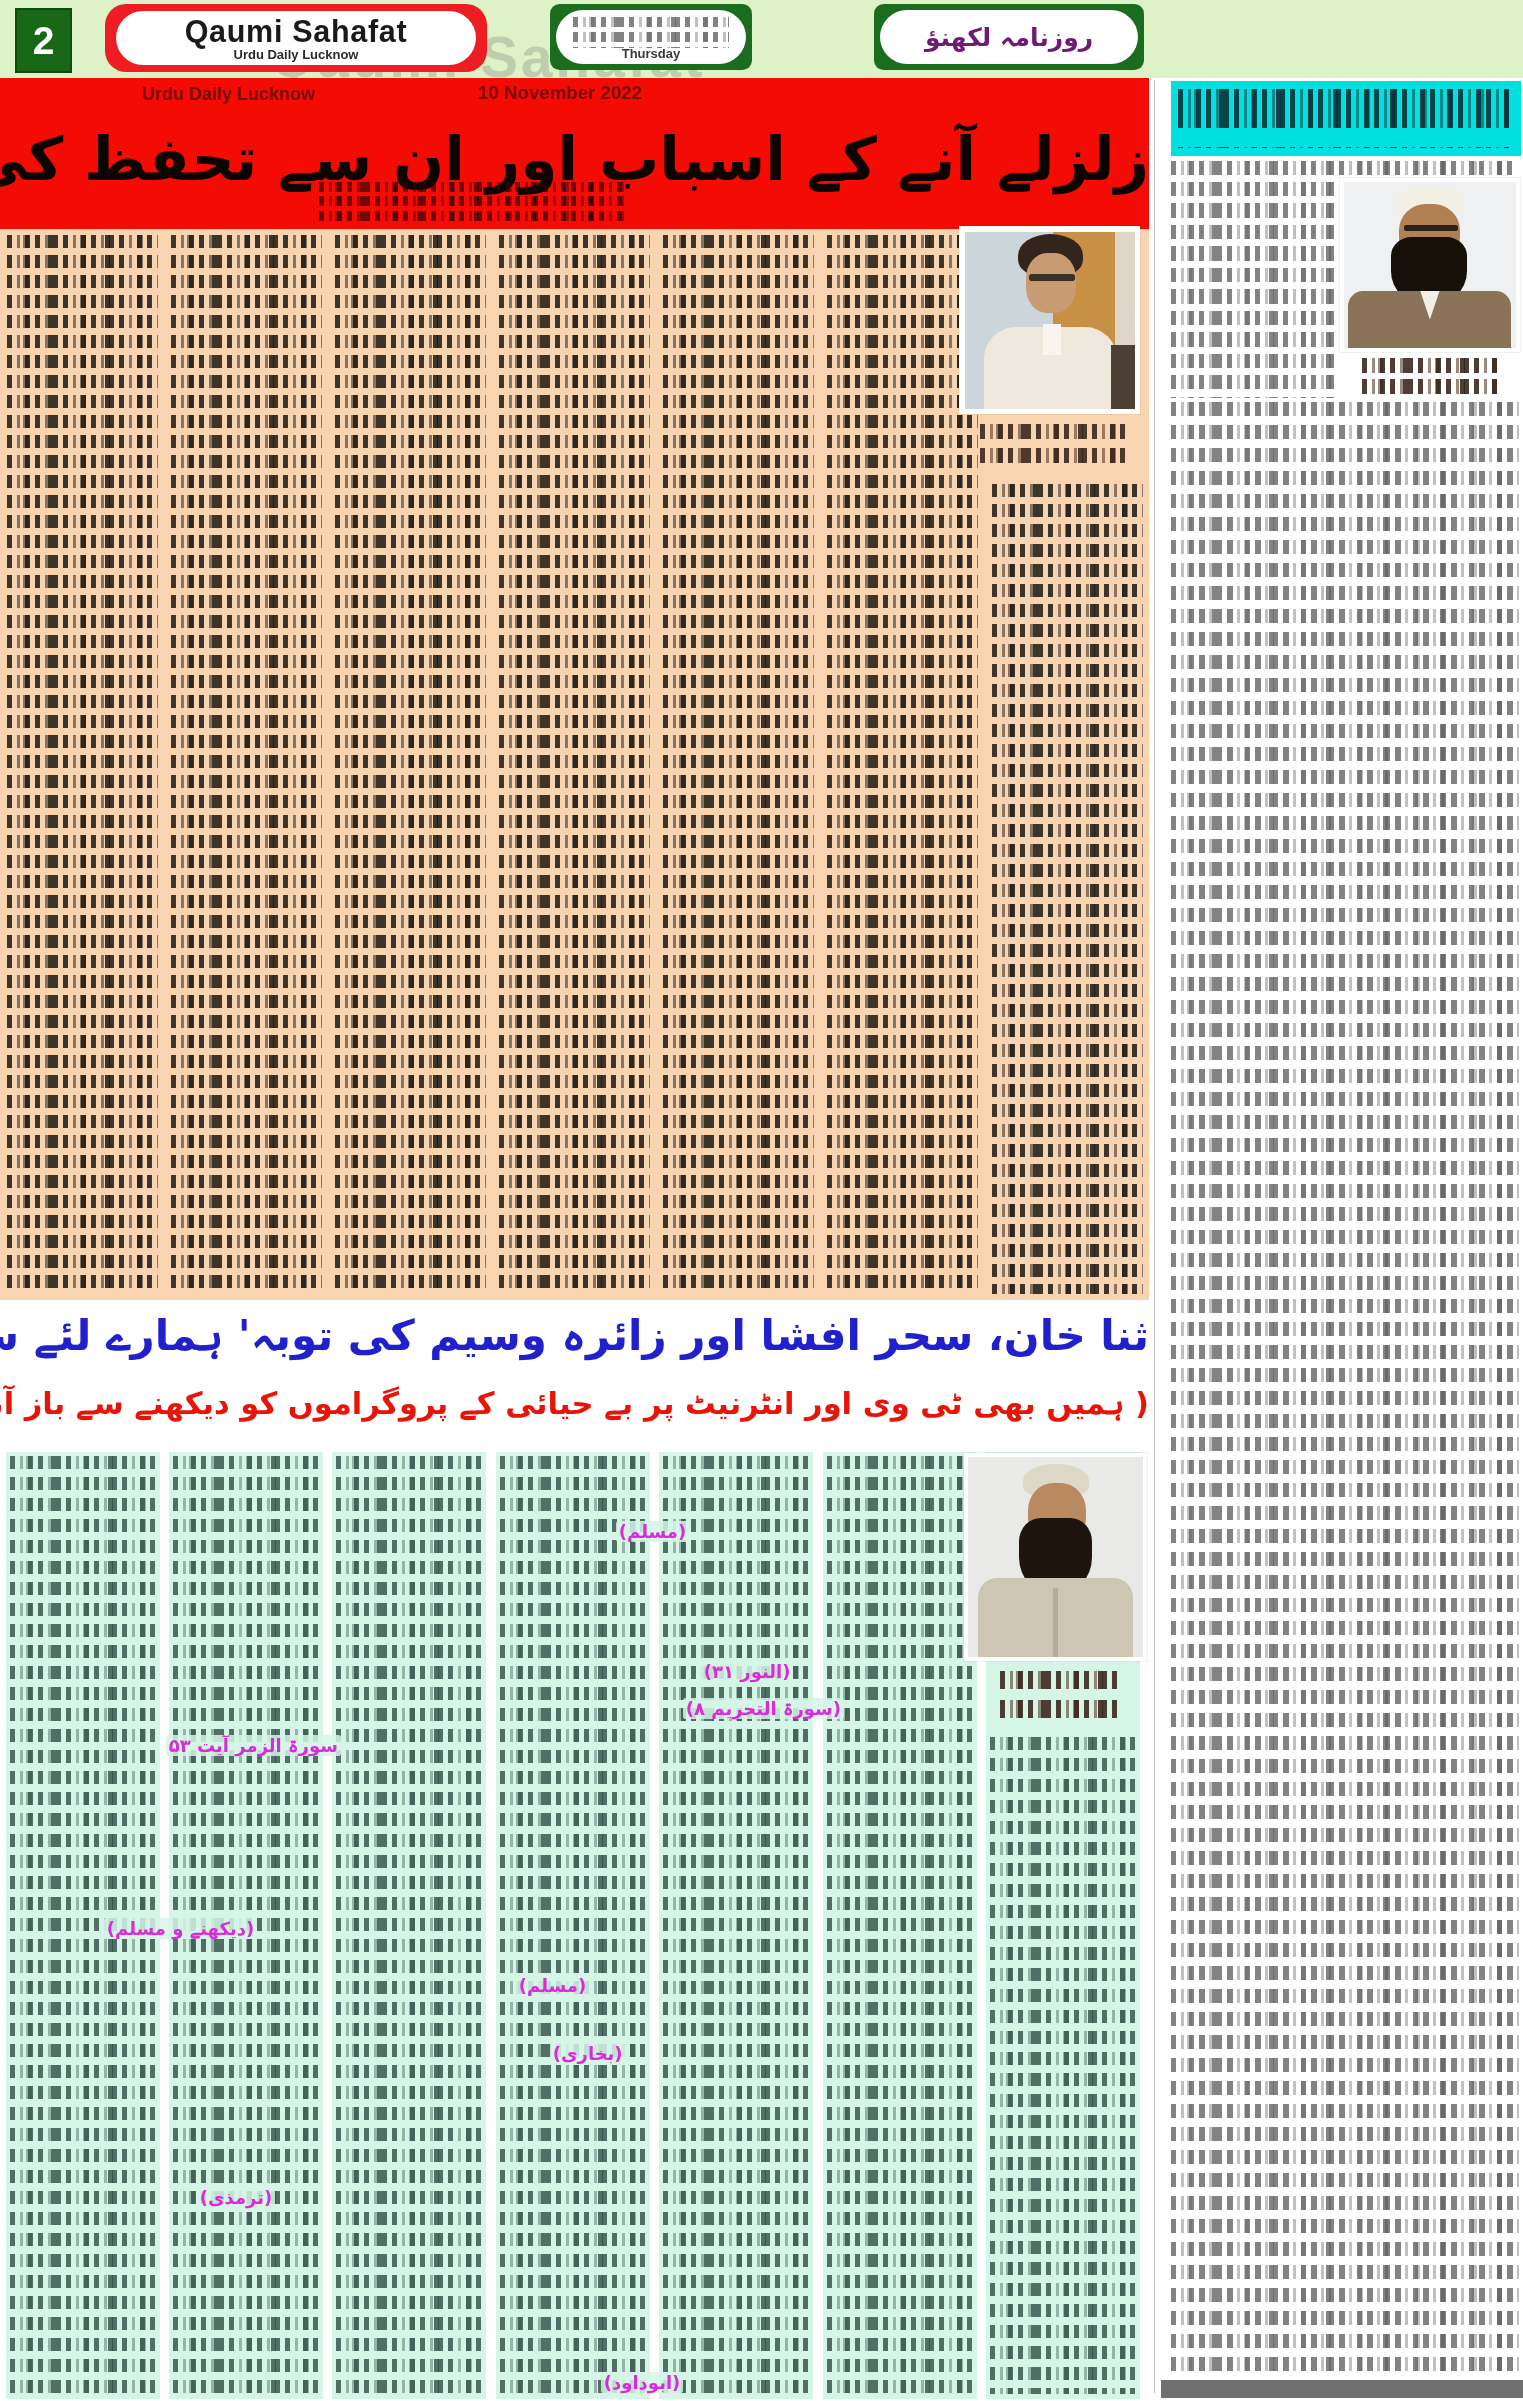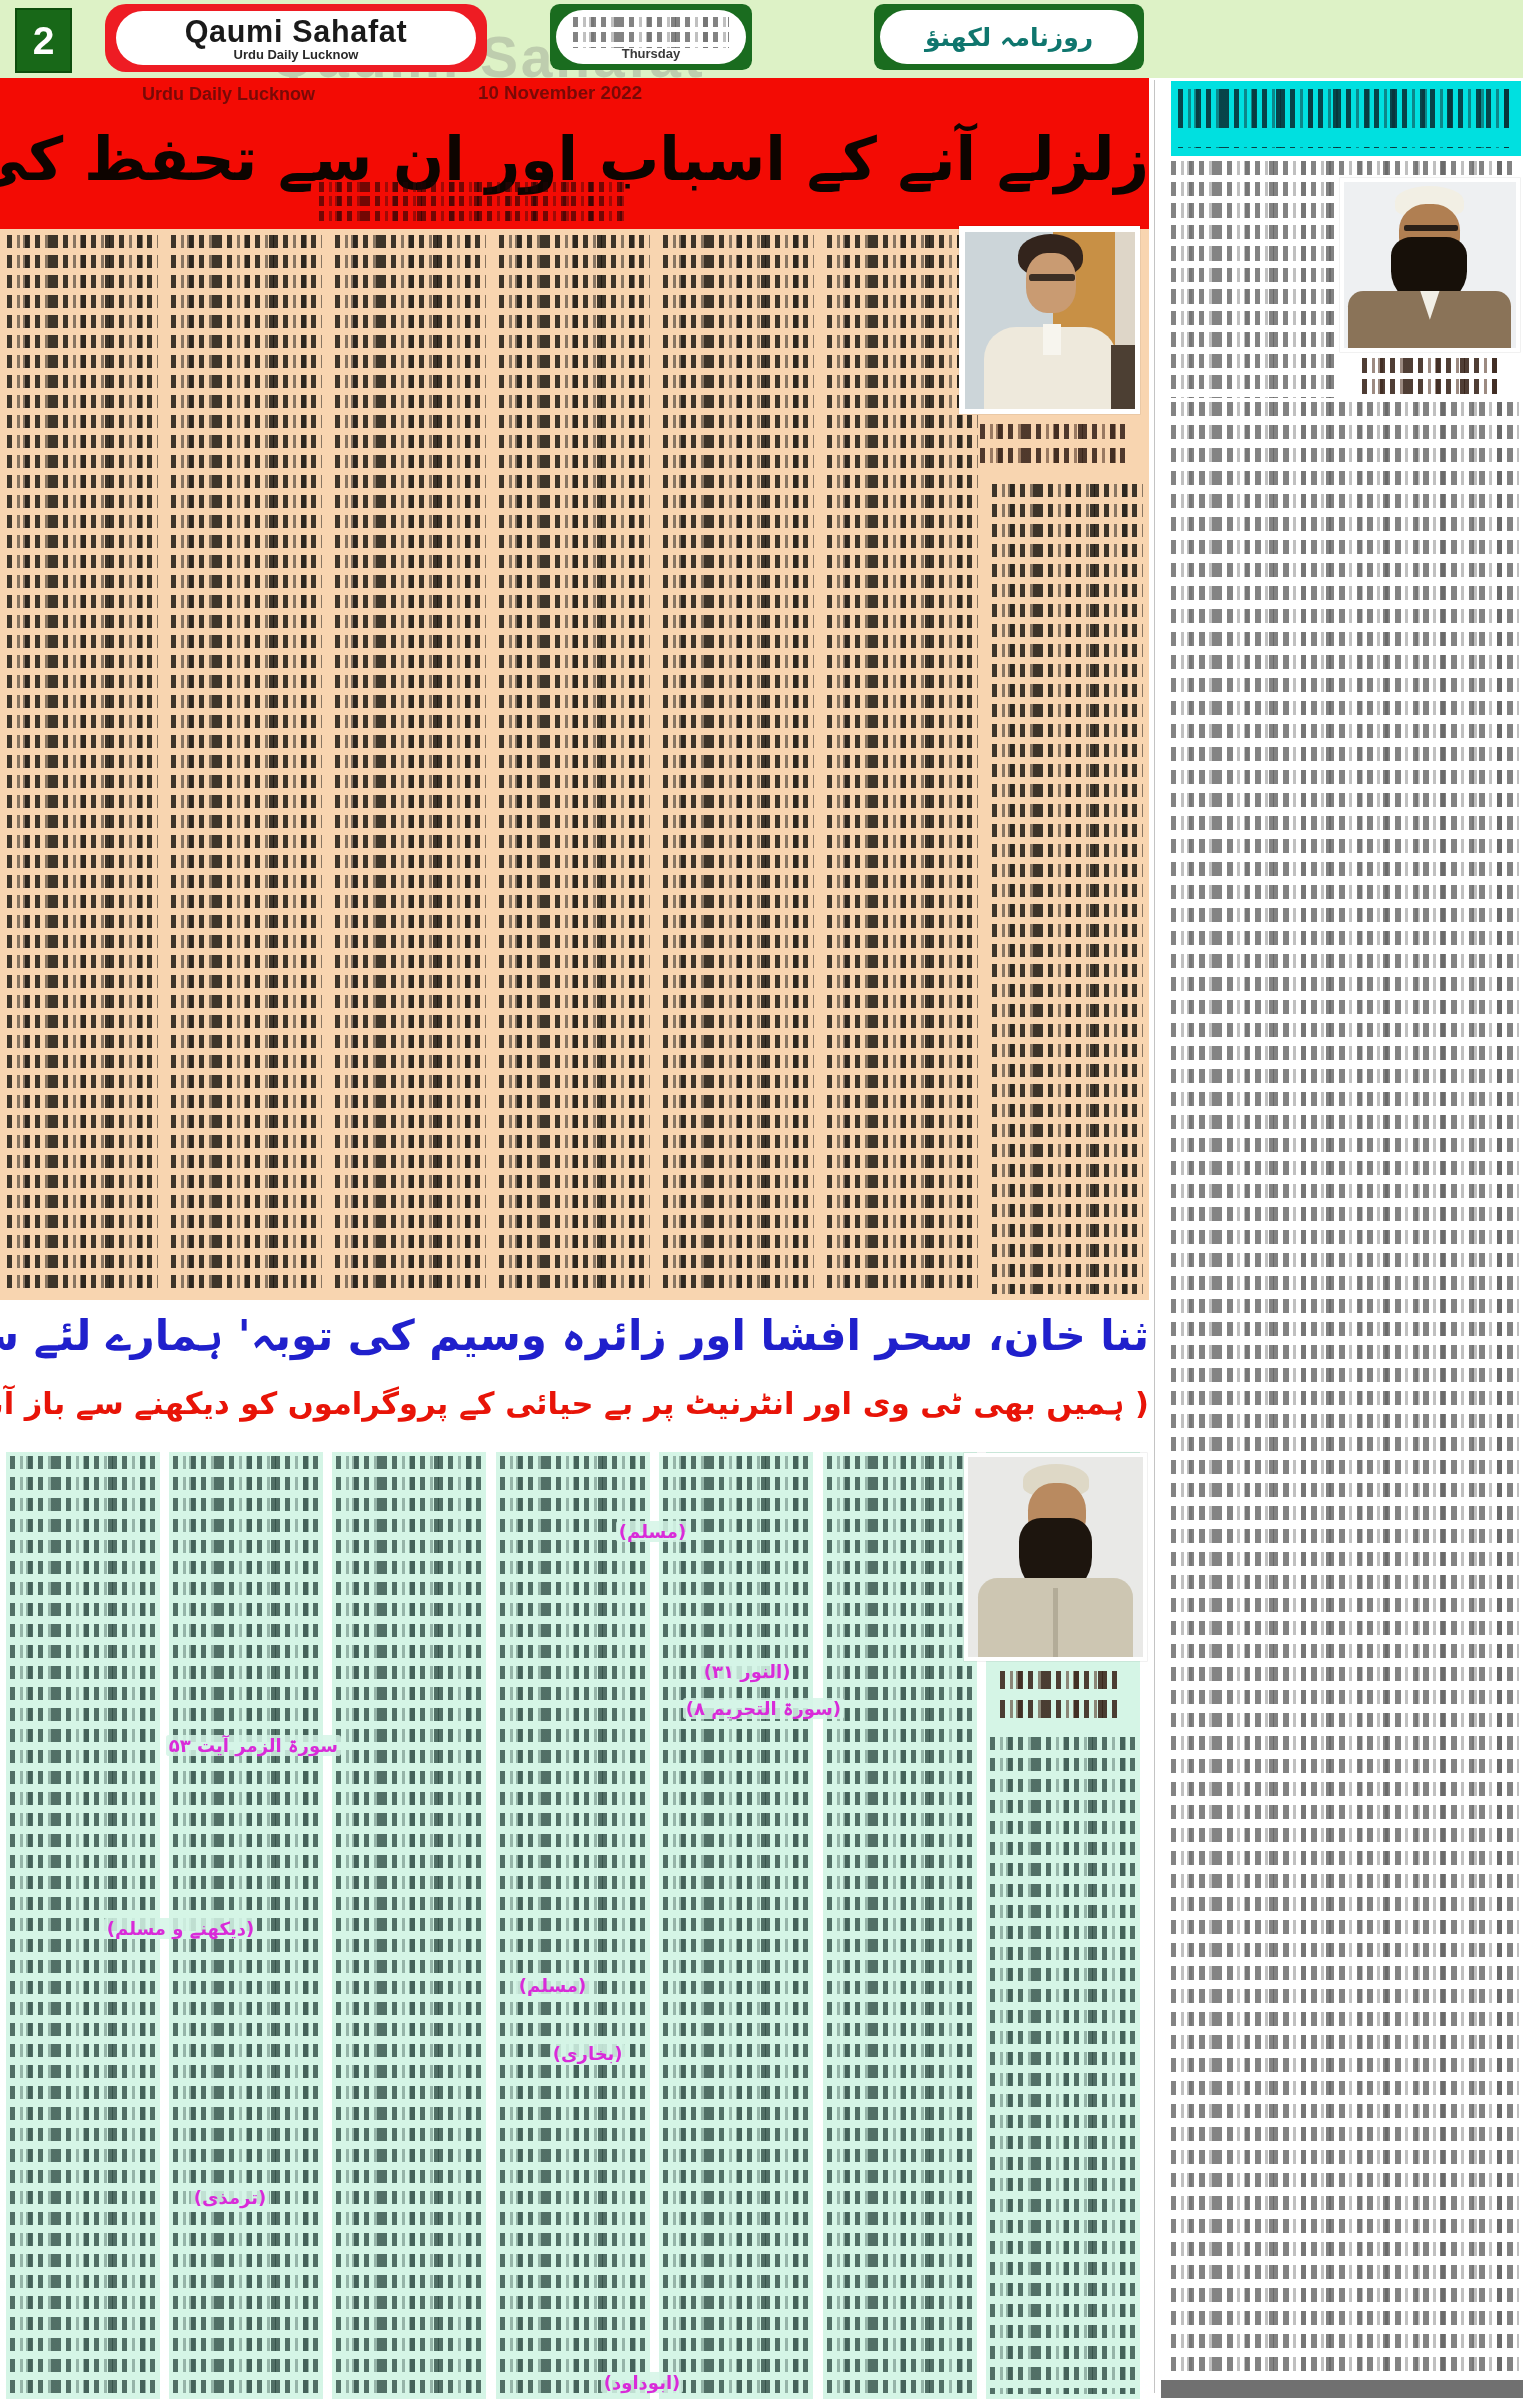--- a/index.html
+++ b/index.html
@@ -23,21 +23,21 @@
   .mh-sub{font-family:"Liberation Sans",sans-serif;font-size:13px;font-weight:bold;color:#2a2a2a;
           line-height:15.2px;filter:blur(0.3px);}
   .stamp{position:absolute;top:4.2px;height:66px;background:#1a6c1f;border-radius:9.7px;
          display:flex;align-items:center;justify-content:center;}
   .stamp-inner{background:#ffffff;border-radius:32px;width:calc(100% - 12.5px);height:54px;position:relative;
                display:flex;align-items:center;justify-content:center;overflow:hidden;}
   .stamp-date{left:550px;width:202px;}
   .stamp-edition{left:874px;width:270px;}
   .stamp-day{position:absolute;left:0;right:0;bottom:2.8px;text-align:center;color:#3a3a3a;
              font-family:"Liberation Sans",sans-serif;font-size:13px;font-weight:bold;filter:blur(0.3px);}
-  .stamp-urdu{font-size:25px;color:#0f766e;font-weight:bold;filter:blur(0.3px);}
+  .stamp-urdu{font-size:25px;color:#701a75;font-weight:bold;filter:blur(0.3px);}
   .section-title{position:absolute;left:1149px;top:11px;width:360px;text-align:center;
                  font-size:43px;font-weight:bold;color:#e8150c;}
 
   
   .px{position:absolute;
       background:
         repeating-linear-gradient(90deg,var(--i1) 0 5.5px,transparent 5.5px 9.7px,var(--i2) 9.7px 13px,
           transparent 13px 18px,var(--i1) 18px 23px,transparent 23px 28px),
         repeating-linear-gradient(90deg,transparent 0 16px,var(--i2) 16px 21.5px,transparent 21.5px 41px,
           var(--i1) 41px 46px,transparent 46px 57px);
@@ -214,21 +214,21 @@
   </figure>
 
 
   <span class="cite rtl" style="left:616px;top:1521px;">(مسلم)</span>
   <span class="cite rtl" style="left:701px;top:1661px;">(النور ۳۱)</span>
   <span class="cite rtl" style="left:643px;top:1698px;margin-left:40px;">(سورۃ التحریم ۸)</span>
   <span class="cite rtl" style="left:166px;top:1735px;">سورۃ الزمر آیت ۵۳</span>
   <span class="cite rtl" style="left:104px;top:1918px;">(دیکھنے و مسلم)</span>
   <span class="cite rtl" style="left:516px;top:1975px;">(مسلم)</span>
   <span class="cite rtl" style="left:550px;top:2043px;">(بخاری)</span>
-  <span class="cite rtl" style="left:191px;top:2187px;">(ترمذی)</span>
+  <span class="cite rtl" style="left:197px;top:2187px;">(ترمذی)</span>
   <span class="cite rtl" style="left:601px;top:2372px;">(ابوداود)</span>
 
   <div class="vdivider"></div>
   <aside class="rightcol">
     <div class="cyanbar">
       <div class="px ink-cyan cyan-noise"></div>
     </div>
     <div class="px ink-gray rc-strip1"></div>
     <div class="px ink-gray rc-left"></div>
     <figure class="figure" style="left:179px;top:100px;width:180px;height:174px;margin:0;position:absolute;">

